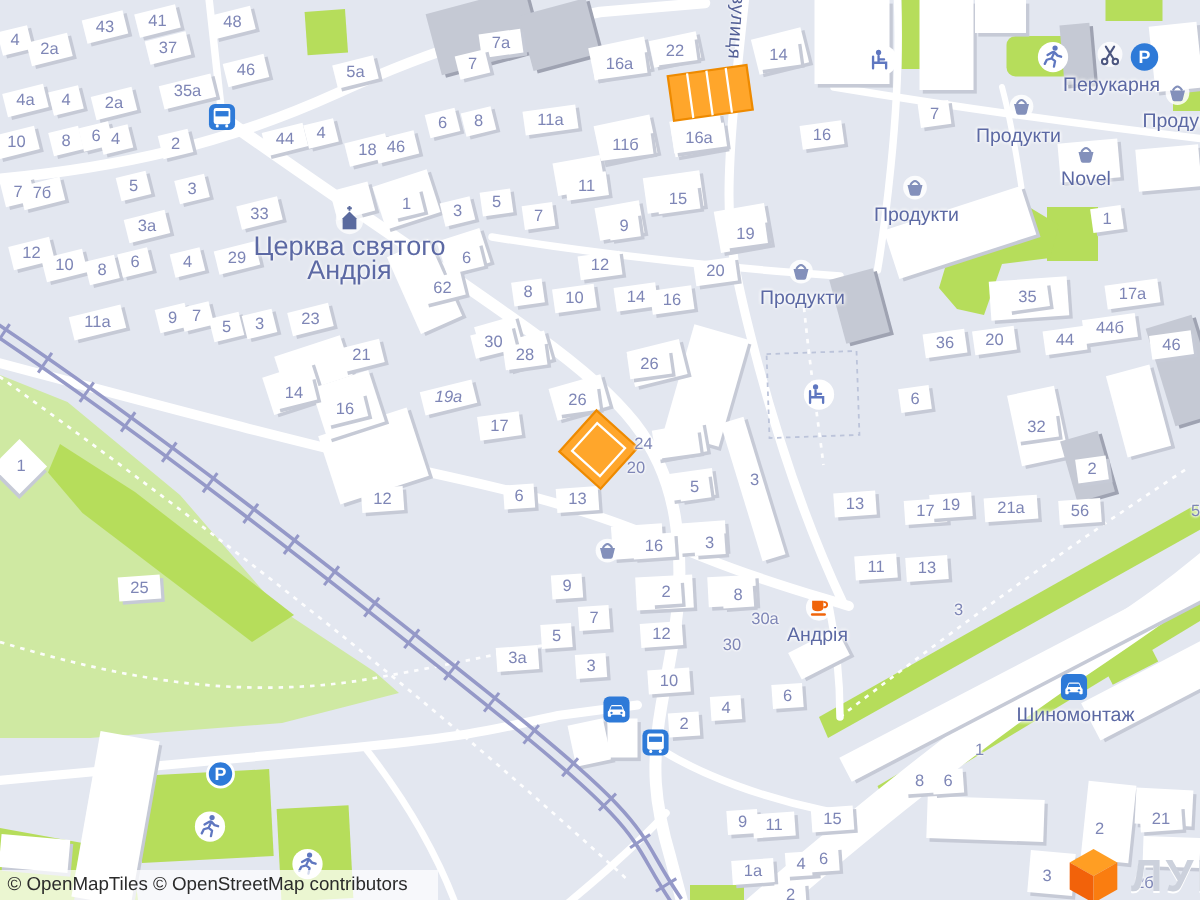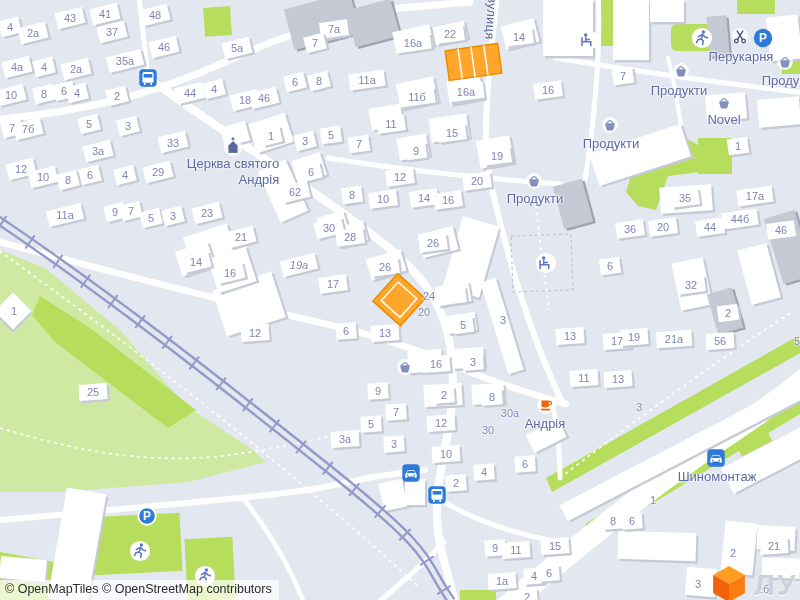--- a/index.html
+++ b/index.html
@@ -6,26 +6,26 @@
   #map{position:relative;width:800px;height:600px;overflow:hidden;
        font-family:"Liberation Sans",sans-serif;background:var(--background,#e3e7f0);cursor:grab;}
   #base{position:absolute;left:0;top:0;}
   .hnum{position:absolute;transform:translate(-50%,-50%);font-size:11px;color:var(--number,#7e86b6);
         white-space:nowrap;text-shadow:0 0 2px #fff,0 0 2px #fff,0 0 2px #fff;pointer-events:none;}
   .plabel{position:absolute;transform:translate(-50%,-50%);font-size:13px;color:var(--label,#5c69a4);
         white-space:nowrap;text-shadow:0 0 2px #fff,0 0 3px #fff,0 0 3px #fff;}
   .picon{position:absolute;transform:translate(-50%,-50%);line-height:0;}
   #street-label{position:absolute;font-size:12.5px;letter-spacing:.5px;color:#525f96;white-space:nowrap;
         text-shadow:0 0 2px #fff,0 0 2px #fff;}
-  #church-label{position:absolute;transform:translate(-50%,-50%);text-align:right;font-size:13px;
+  #church-label{position:absolute;transform:translate(-50%,-50%);text-align:center;font-size:18px;
         line-height:16px;color:var(--label,#5c69a4);white-space:nowrap;text-shadow:0 0 2px #fff,0 0 3px #fff;}
   #brand{position:absolute;left:712px;top:566px;display:flex;align-items:flex-start;}
   #brand-text{font-size:30px;font-weight:bold;color:#ccd1dc;letter-spacing:2px;margin-left:8px;margin-top:2px;
         text-shadow:0 1px 0 #fff;}
-  #attribution{position:absolute;left:0;bottom:0;height:15px;padding:2px 7px 3px 5px;
+  #attribution{position:absolute;left:0;bottom:0;height:15px;padding:2px 20px 3px 5px;
         background:rgba(255,255,255,.72);font-size:12.5px;color:#2b2b2b;line-height:15px;}
 </style>
 </head>
 <body>
 
 <div id="map">
   <svg id="base" width="800" height="600" viewBox="0 0 800 600">
     <rect width="800" height="600" fill="#e3e7f0"></rect>
 
     <g id="greens">

